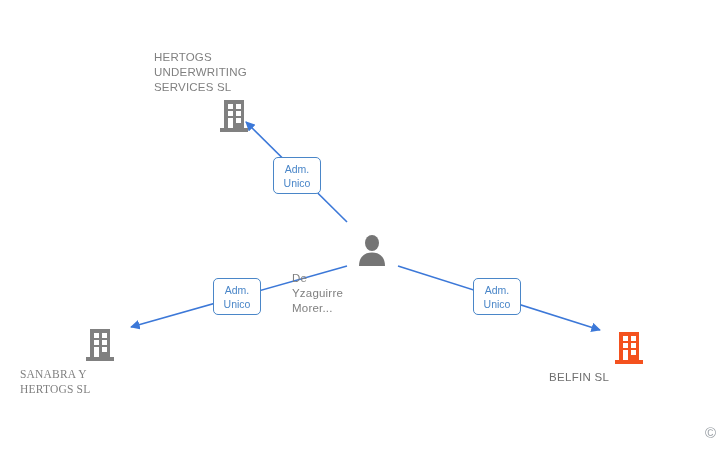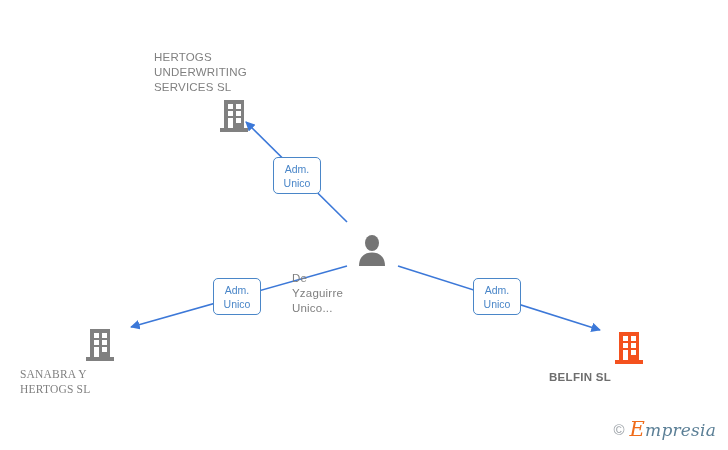--- a/index.html
+++ b/index.html
@@ -35,21 +35,21 @@
     margin-left: -80px;
   }
   .node-label {
     font-size: 11.5px;
     line-height: 15px;
     color: #808080;
     letter-spacing: .2px;
     white-space: pre-line;
   }
   .node-label.bold {
-    font-weight: bold;
+    font-weight: normal;
     color: #6e6e6e;
     letter-spacing: .3px;
   }
   .node-icon {
     display: block;
     margin: 0 auto;
   }
   .label-above .node-label { margin-bottom: 4px; }
   .label-below .node-label { margin-top: 5px; }
 
@@ -132,21 +132,21 @@
           <rect x="9" y="22" width="5" height="7" fill="#ffffff"></rect>
         </svg>
       </div>
       <div class="node label-below" style="left: 372px; top: 234px;">
         <svg width="30" height="32" viewBox="0 0 30 32" class="node-icon">
           <ellipse cx="15" cy="9" rx="7" ry="8" fill="#757575"></ellipse>
           <path d="M2 32 C2 23 7.5 18.5 15 18.5 C22.5 18.5 28 23 28 32 Z" fill="#757575"></path>
         </svg>
         <div class="node-label">De
 Yzaguirre
-Unico...</div>
+Morer...</div>
       </div>
       <div class="node label-below" style="left: 100px; top: 328px; font-family: Liberation Serif, serif;">
         <svg width="30" height="34" viewBox="0 0 30 34" class="node-icon">
           <rect x="5" y="1" width="20" height="28" fill="#808080"></rect>
           <rect x="1" y="29" width="28" height="4" fill="#808080"></rect>
           <rect x="9" y="5" width="5" height="5" fill="#ffffff"></rect>
           <rect x="17" y="5" width="5" height="5" fill="#ffffff"></rect>
           <rect x="9" y="12" width="5" height="5" fill="#ffffff"></rect>
           <rect x="17" y="12" width="5" height="5" fill="#ffffff"></rect>
           <rect x="9" y="19" width="5" height="5" fill="#ffffff"></rect>
@@ -176,16 +176,15 @@
       <div class="edge-tag" style="left: 273px; top: 157px; width: 48px; height: 37px;">Adm.
 Unico</div>
       <div class="edge-tag" style="left: 213px; top: 278px; width: 48px; height: 37px;">Adm.
 Unico</div>
       <div class="edge-tag" style="left: 473px; top: 278px; width: 48px; height: 37px;">Adm.
 Unico</div>
     </div>
 
   <div id="watermark">
     <span class="copy">©</span>
-    <span class="brand"><span class="cap">E</span><span>mpresia</span></span>
   </div>
 
 </div>
 
 </body></html>

